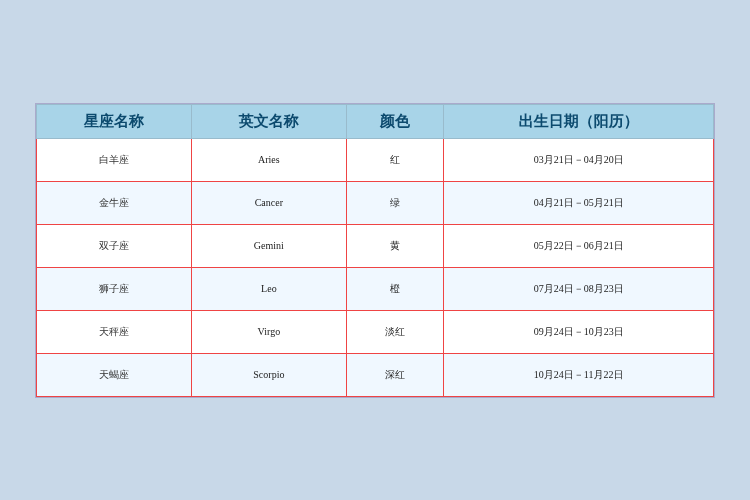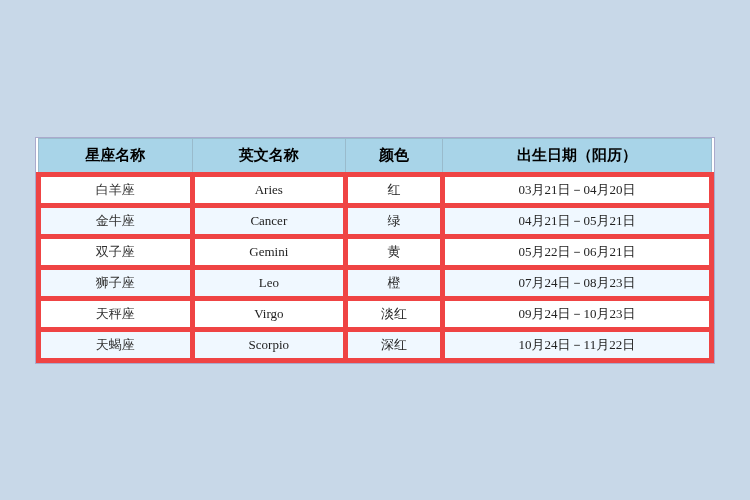--- a/index.html
+++ b/index.html
@@ -17,33 +17,33 @@
       background: #fff;
       border: 1px solid #aac;
       width: 680px;
     }
     table {
       width: 100%;
       border-collapse: collapse;
     }
     thead tr th {
       background-color: #a8d4e8;
-      color: #000000;
+      color: #0c4a6e;
       font-weight: bold;
       border: 1px solid #99bbcc;
       padding: 7px 10px;
       text-align: center;
       font-size: 15px;
     }
     tbody tr td {
-      border: 5px solid #ef4444;
-      padding: 4px 10px;
+      border: 1px solid #ef4444;
+      padding: 14px 10px;
       text-align: center;
       color: #222;
-      font-size: 13px;
+      font-size: 10px;
     }
     tbody tr:nth-child(even) {
       background-color: #f0f8ff;
     }
     tbody tr:nth-child(odd) {
       background-color: #ffffff;
     }
     tbody tr td:first-child {
       color: #333;
     }

